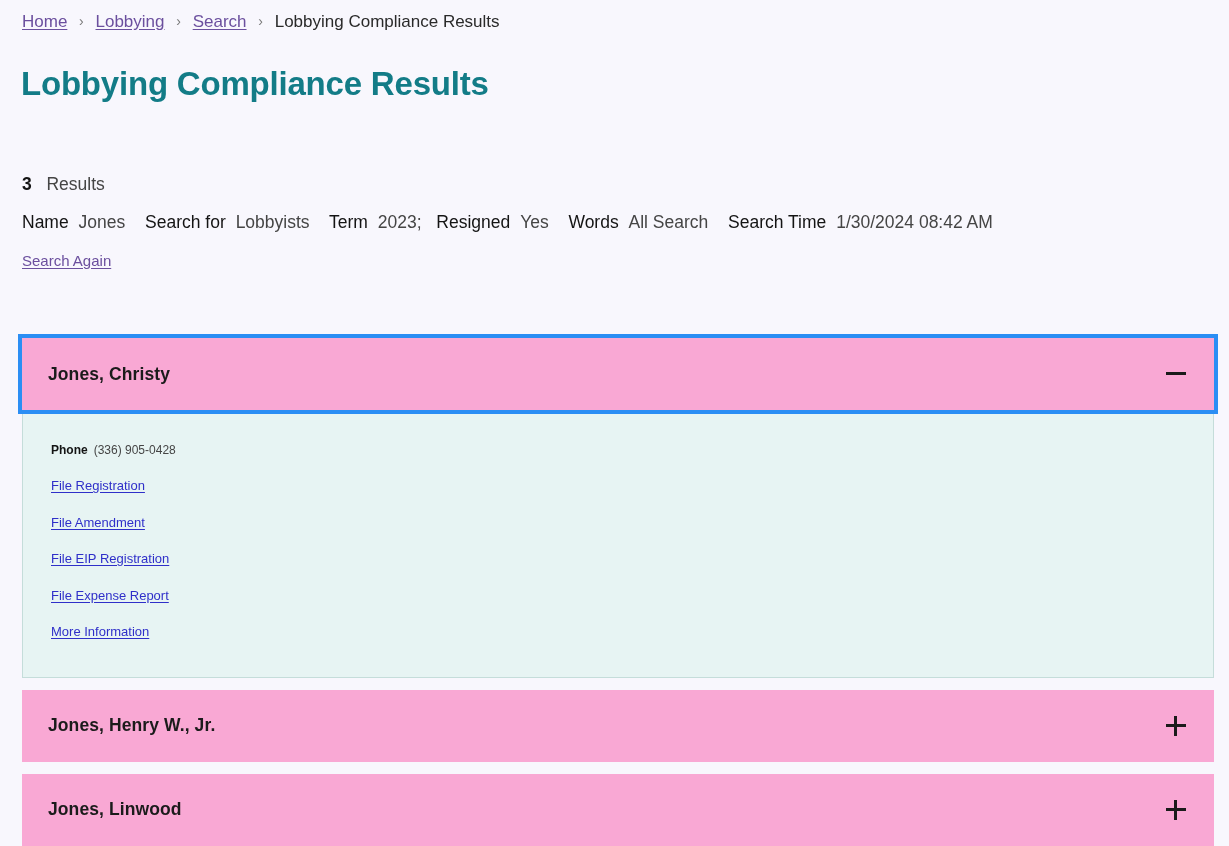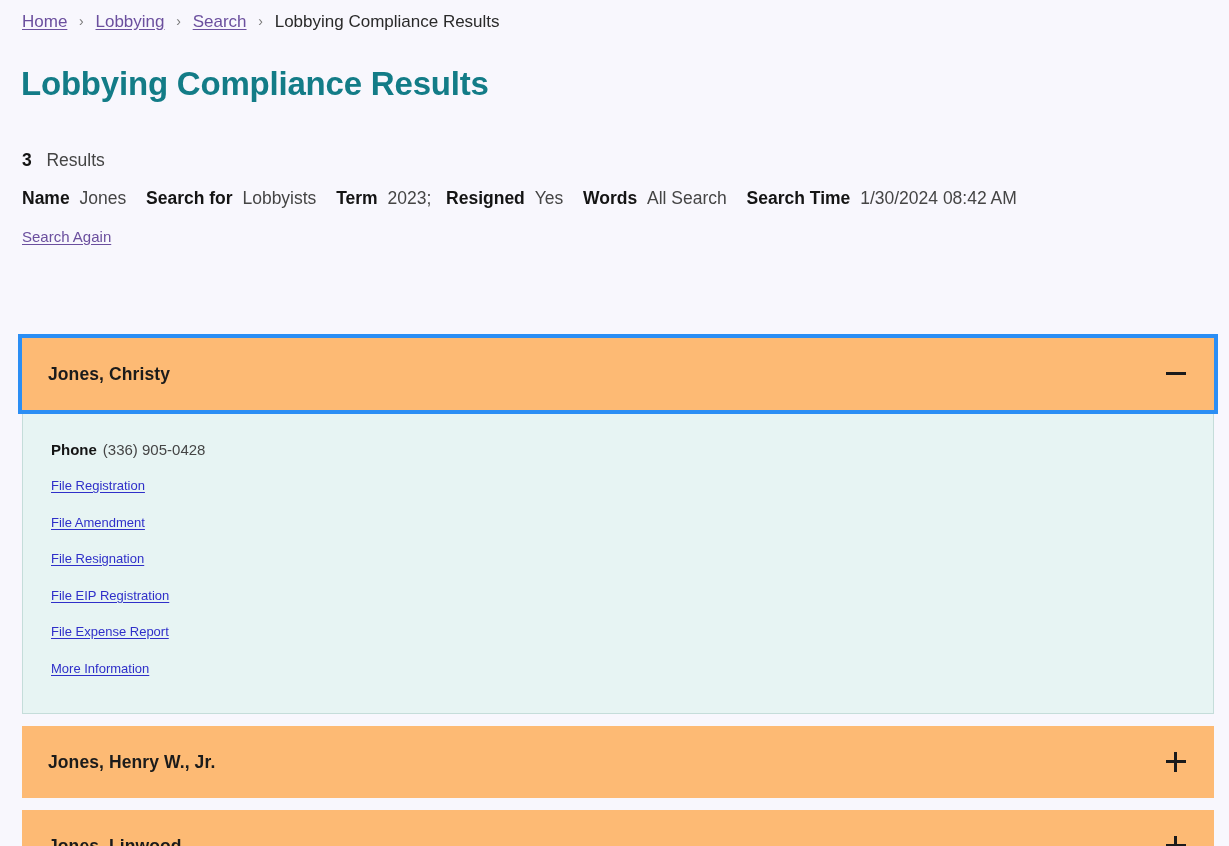--- a/index.html
+++ b/index.html
@@ -58,31 +58,31 @@
     font-weight: bold;
     color: #137c87;
     letter-spacing: -0.2px;
     line-height: 44px;
   }
 
   
   .summary {
     position: absolute;
     left: 22px;
-    top: 141px;
+    top: 165px;
     font-size: 17.5px;
     line-height: 38px;
     color: #3b3b3b;
   }
   .summary .line {
     white-space: nowrap;
   }
   .summary b {
     color: #141414;
-    font-weight: bold;
+    font-weight: normal;
   }
   .summary .val {
     color: #454545;
   }
   .summary .count {
     font-weight: bold;
     color: #141414;
   }
   .summary .gap {
     display: inline-block;
@@ -110,21 +110,21 @@
   }
 
   .acc-item {
     position: relative;
   }
 
   .acc-header {
     position: relative;
     box-sizing: border-box;
     width: 100%;
-    background: #fdba74;
+    background: #f9a8d4;
     border: none;
     display: flex;
     align-items: center;
     justify-content: space-between;
     padding: 0 26px 0 26px;
     height: 72px;
     text-align: left;
     cursor: pointer;
     font-family: "Liberation Sans", sans-serif;
   }
@@ -165,21 +165,21 @@
   }
 
   .acc-panel {
     box-sizing: border-box;
     background: #e7f4f3;
     border: 1px solid #c5ddda;
     border-top: none;
     padding: 22px 26px 26px 28px;
   }
   .panel-row {
-    font-size: 15px;
+    font-size: 12px;
     line-height: 36px;
     color: #3b3b3b;
     white-space: nowrap;
   }
   .panel-row b {
     color: #141414;
     font-weight: bold;
   }
   .panel-row .val {
     color: #454545;
@@ -257,21 +257,20 @@
         <span class="icon-toggle">
           <span class="bar-h"></span>
         </span>
       </button>
       <div class="acc-panel">
         <div class="panel-row">
           <b>Phone</b><span class="val">(336) 905-0428</span>
         </div>
         <a href="#" class="panel-link">File Registration</a>
         <a href="#" class="panel-link">File Amendment</a>
-        <a href="#" class="panel-link">File Resignation</a>
         <a href="#" class="panel-link">File EIP Registration</a>
         <a href="#" class="panel-link">File Expense Report</a>
         <a href="#" class="panel-link">More Information</a>
       </div>
     </div>
 
     <div class="acc-spacer"></div>
 
     <div class="acc-item">
       <button class="acc-header">

